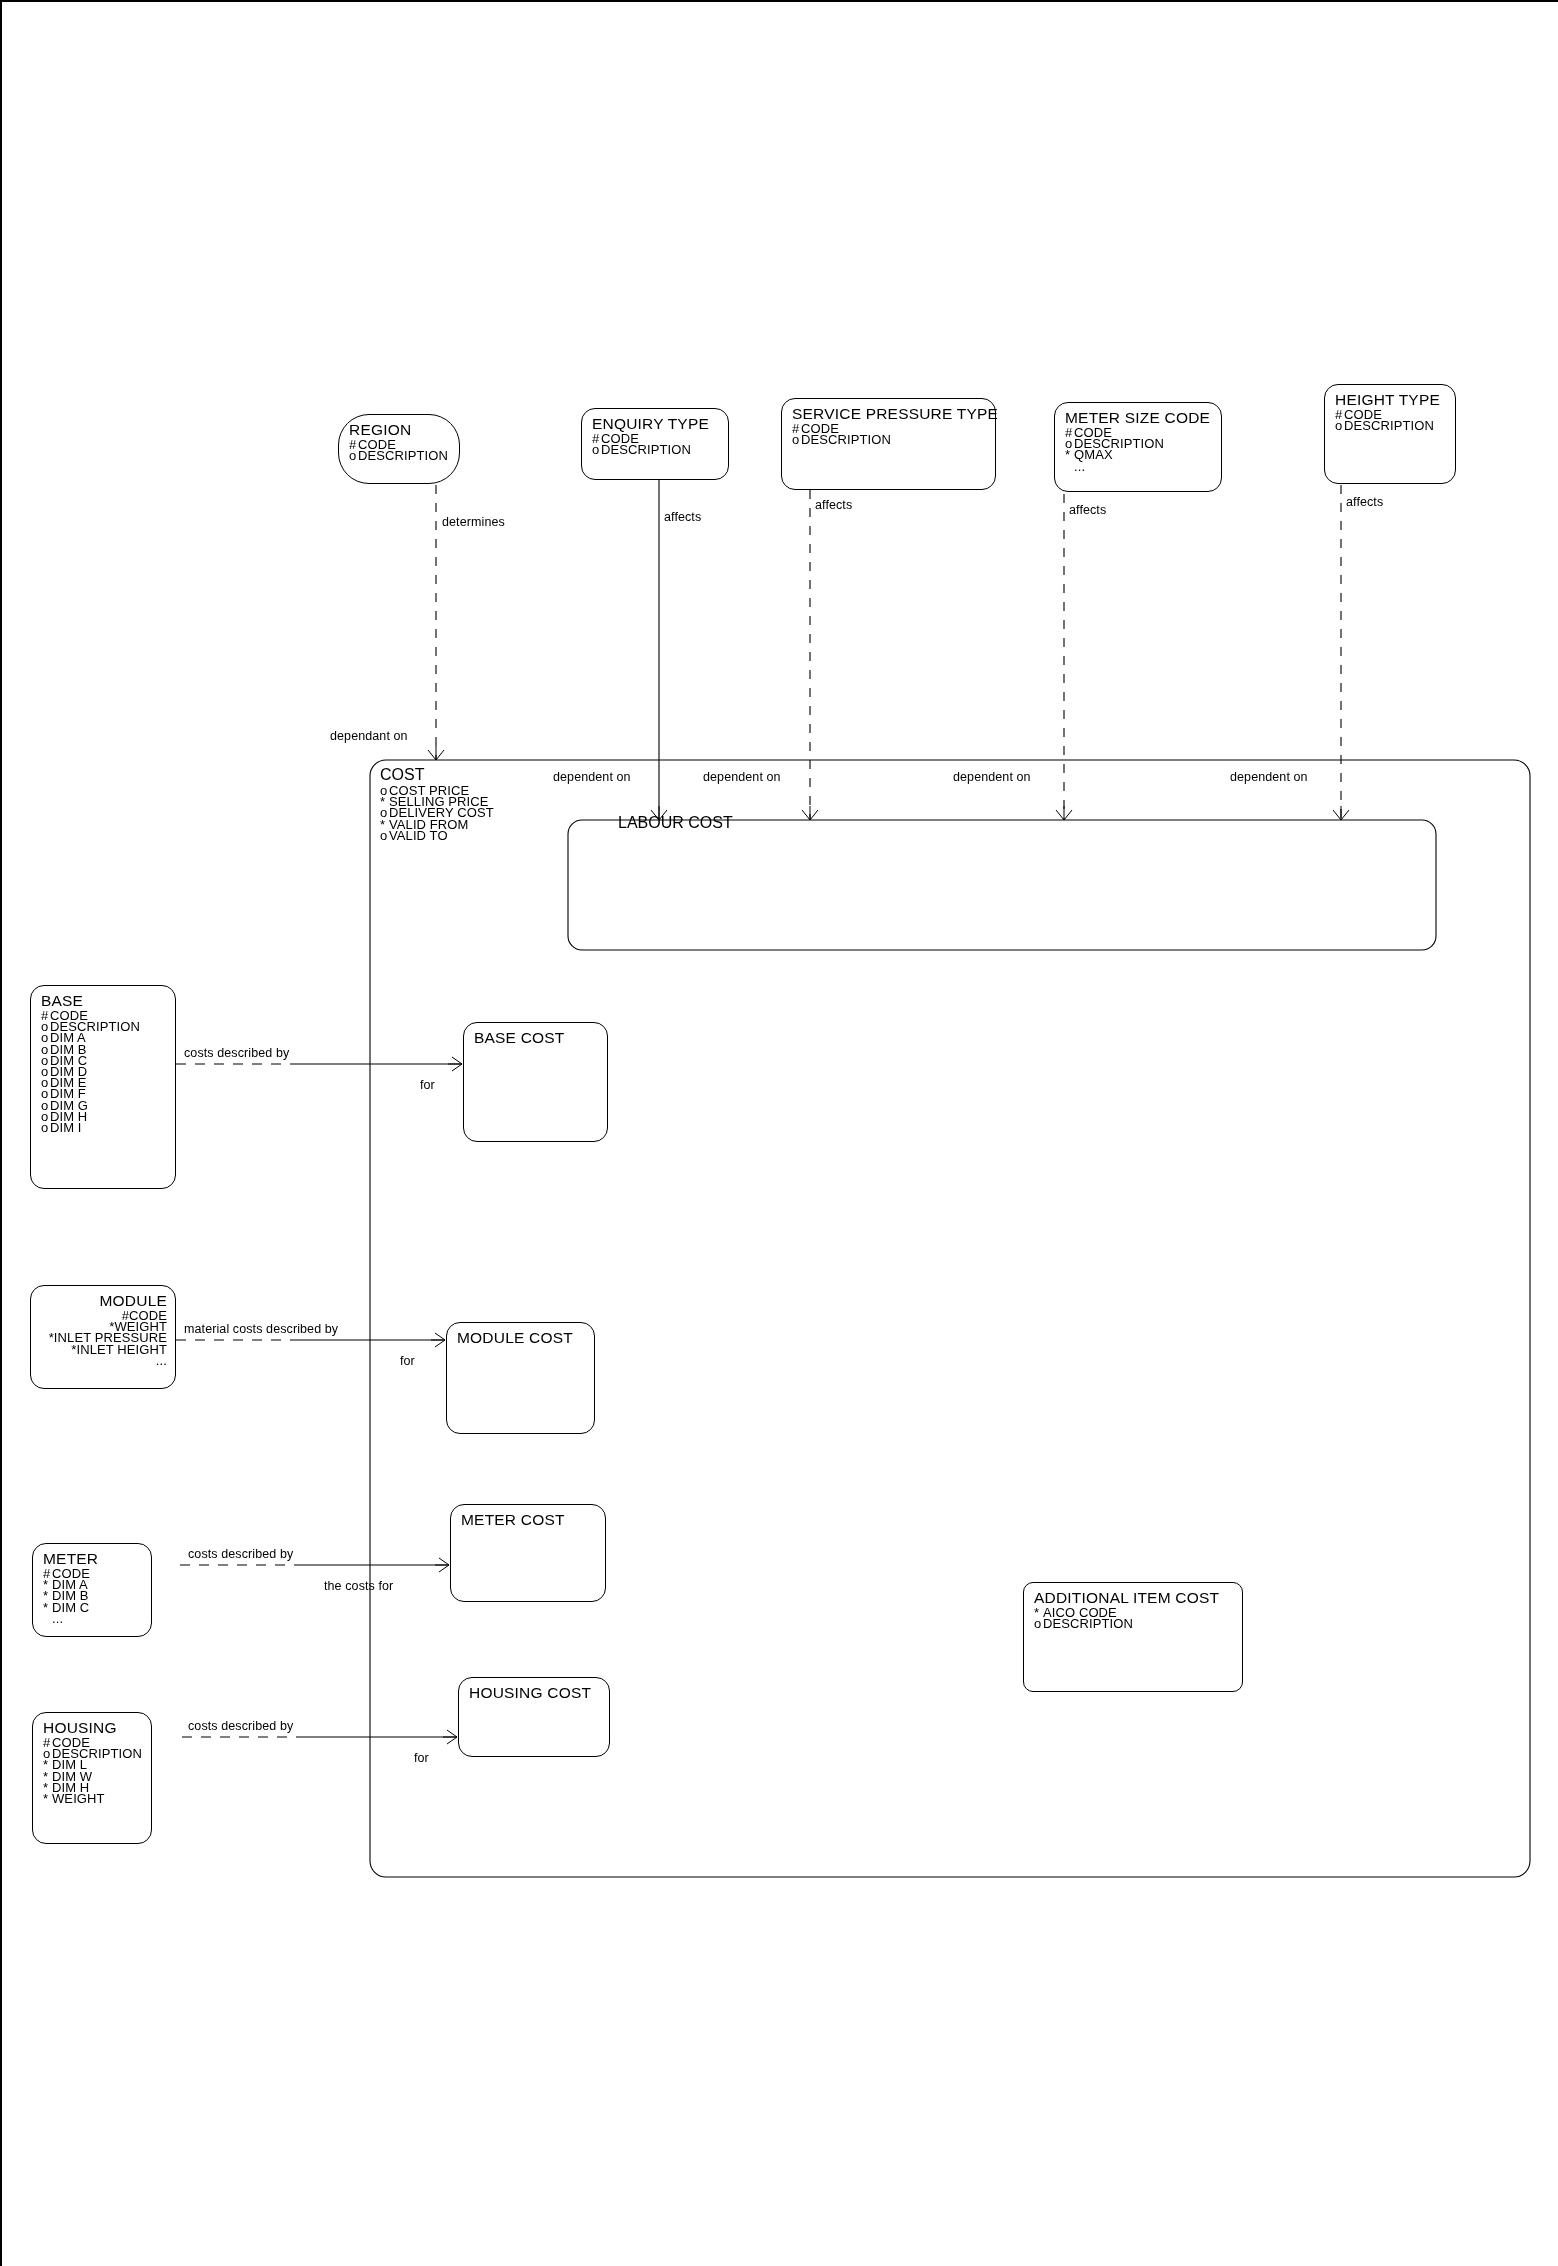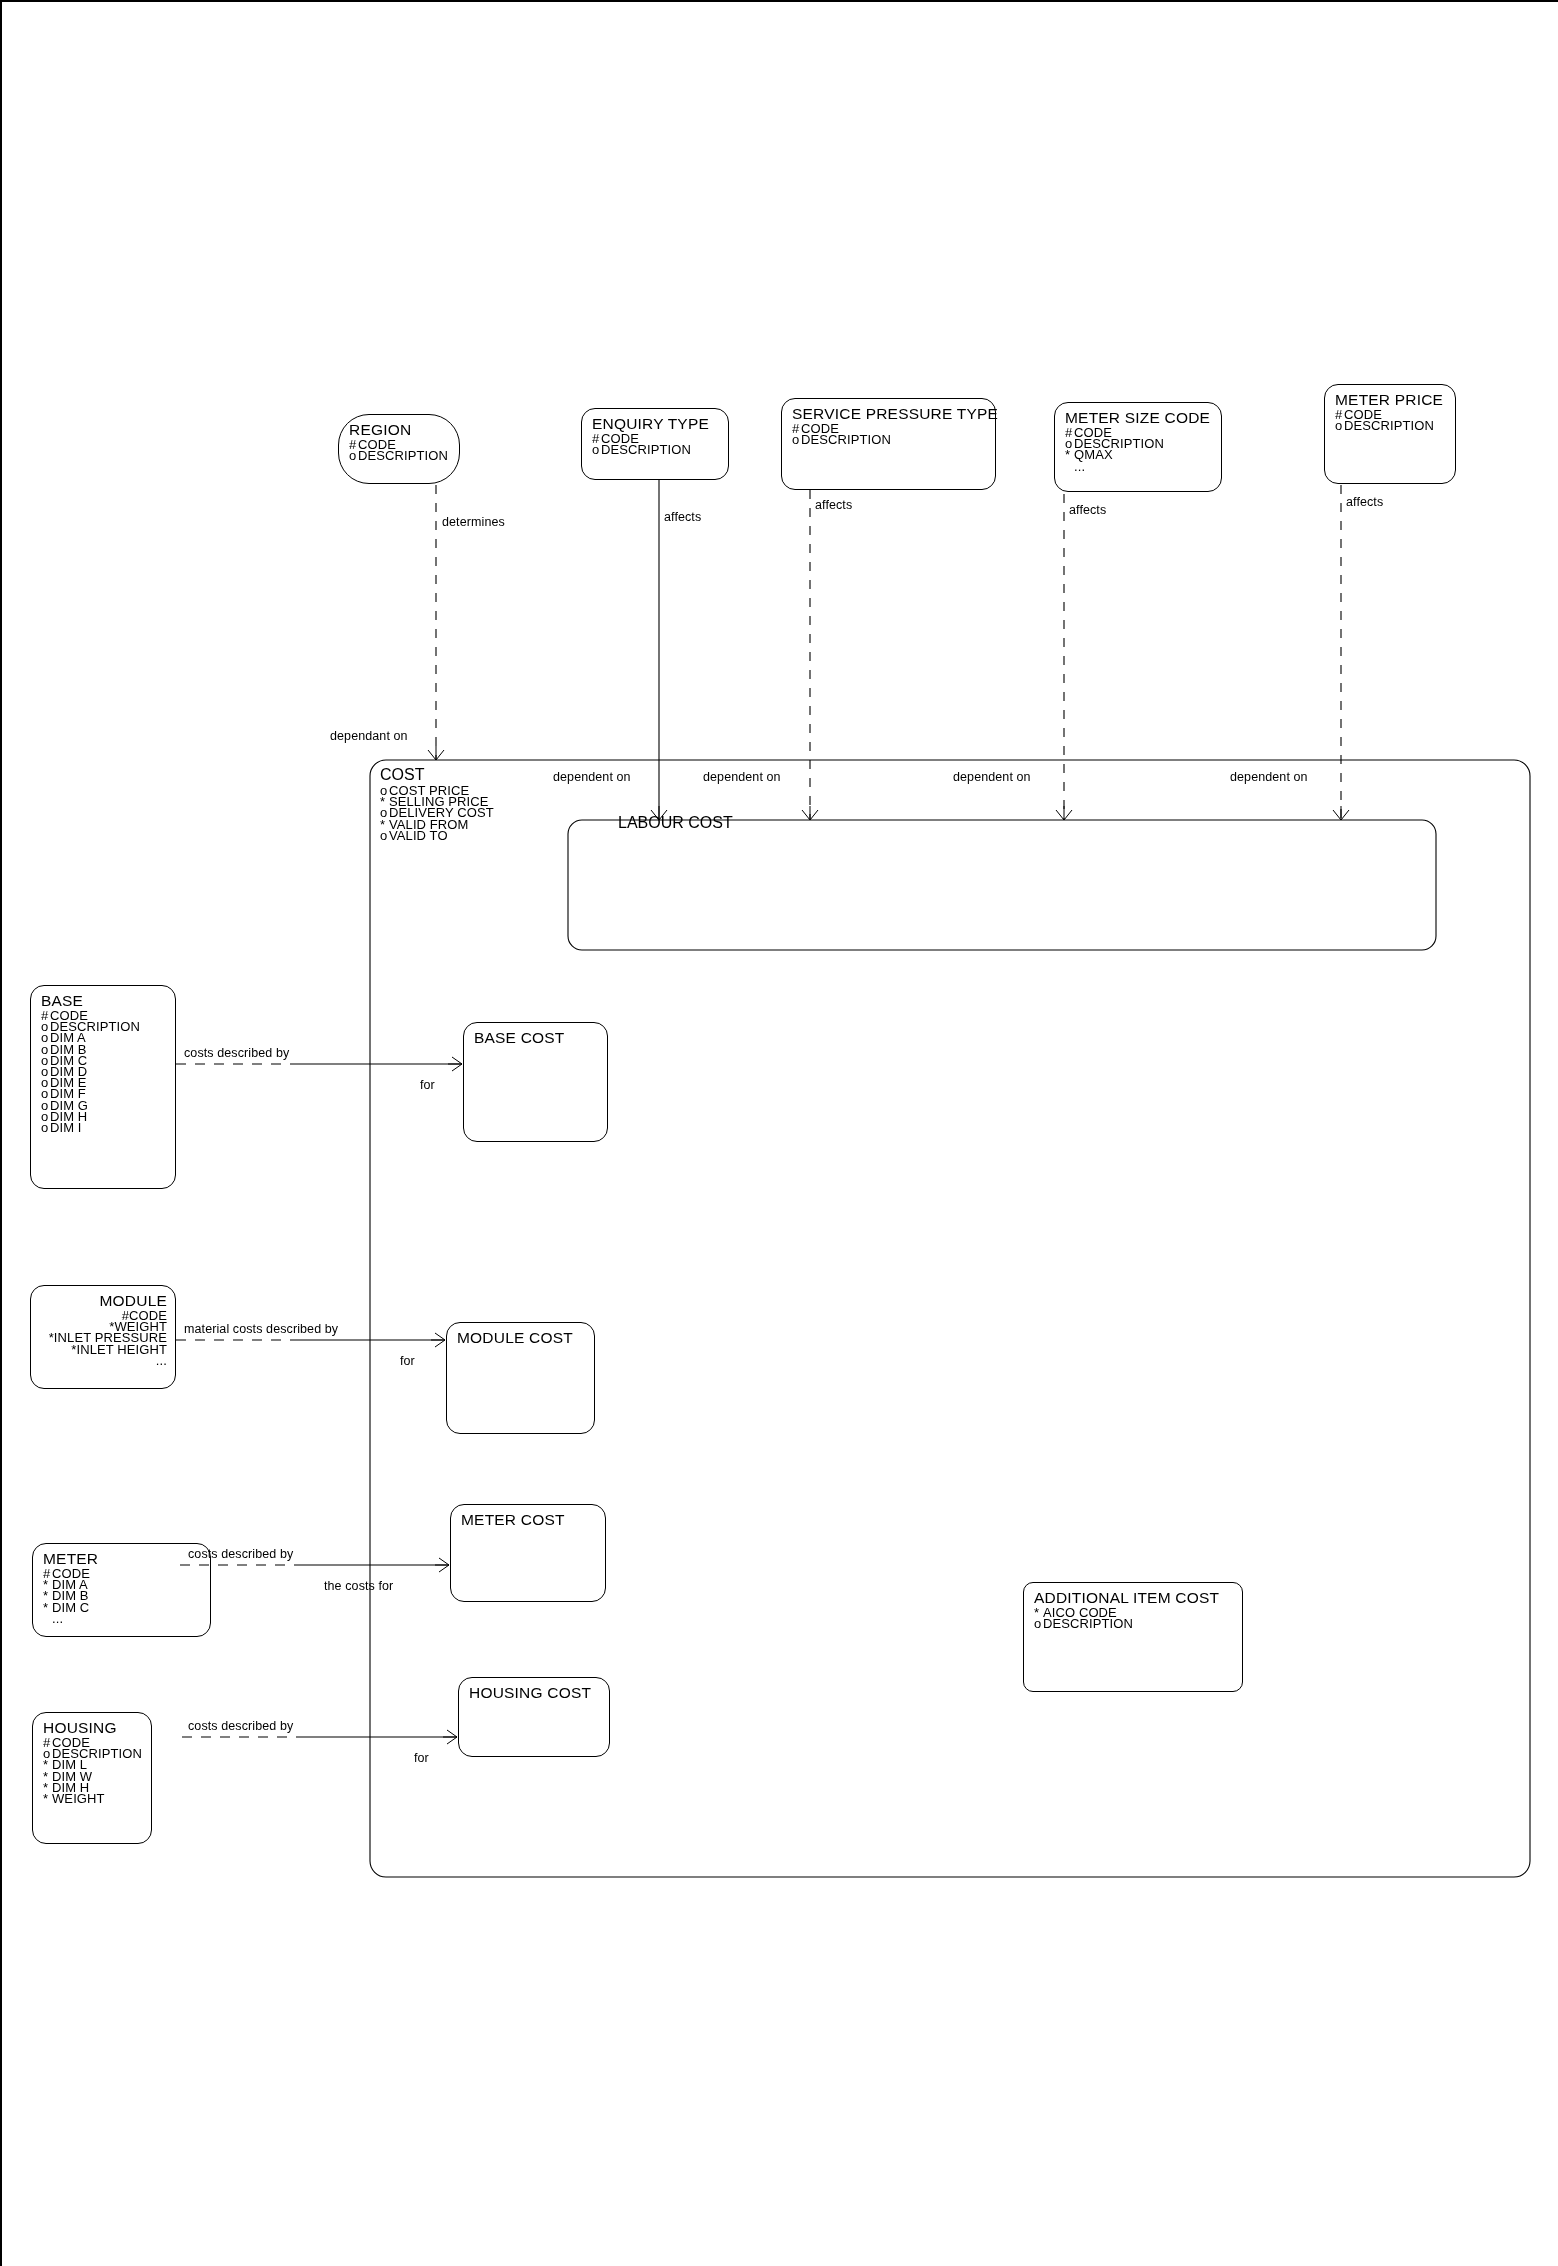--- a/index.html
+++ b/index.html
@@ -137,21 +137,21 @@
     <div class="ename">METER SIZE CODE</div>
     <div class="attrs">
       <div class="attr"><span class="mk">#</span><span>CODE</span></div>
       <div class="attr"><span class="mk">o</span><span>DESCRIPTION</span></div>
       <div class="attr"><span class="mk">*</span><span>QMAX</span></div>
       <div class="attr"><span class="mk"></span><span>...</span></div>
     </div>
   </div>
 
   <div class="entity" style="left:1322px; top:382px; width:132px; height:100px;">
-    <div class="ename">METER PRICE</div>
+    <div class="ename">HEIGHT TYPE</div>
     <div class="attrs">
       <div class="attr"><span class="mk">#</span><span>CODE</span></div>
       <div class="attr"><span class="mk">o</span><span>DESCRIPTION</span></div>
     </div>
   </div>
 
   <div style="position:absolute; left:378px; top:764px; width:180px;">
     <div class="ename">COST</div>
     <div class="attrs">
       <div class="attr"><span class="mk">o</span><span>COST PRICE</span></div>
@@ -195,21 +195,21 @@
       <div class="attr"><span class="mk">*</span><span>INLET PRESSURE</span></div>
       <div class="attr"><span class="mk">*</span><span>INLET HEIGHT</span></div>
       <div class="attr"><span class="mk"></span><span>...</span></div>
     </div>
   </div>
 
   <div class="entity" style="left:444px; top:1320px; width:149px; height:112px;">
     <div class="ename">MODULE COST</div>
   </div>
 
-  <div class="entity" style="left:30px; top:1541px; width:179px; height:94px;">
+  <div class="entity" style="left:30px; top:1541px; width:120px; height:94px;">
     <div class="ename">METER</div>
     <div class="attrs">
       <div class="attr"><span class="mk">#</span><span>CODE</span></div>
       <div class="attr"><span class="mk">*</span><span>DIM A</span></div>
       <div class="attr"><span class="mk">*</span><span>DIM B</span></div>
       <div class="attr"><span class="mk">*</span><span>DIM C</span></div>
       <div class="attr"><span class="mk"></span><span>...</span></div>
     </div>
   </div>
 

